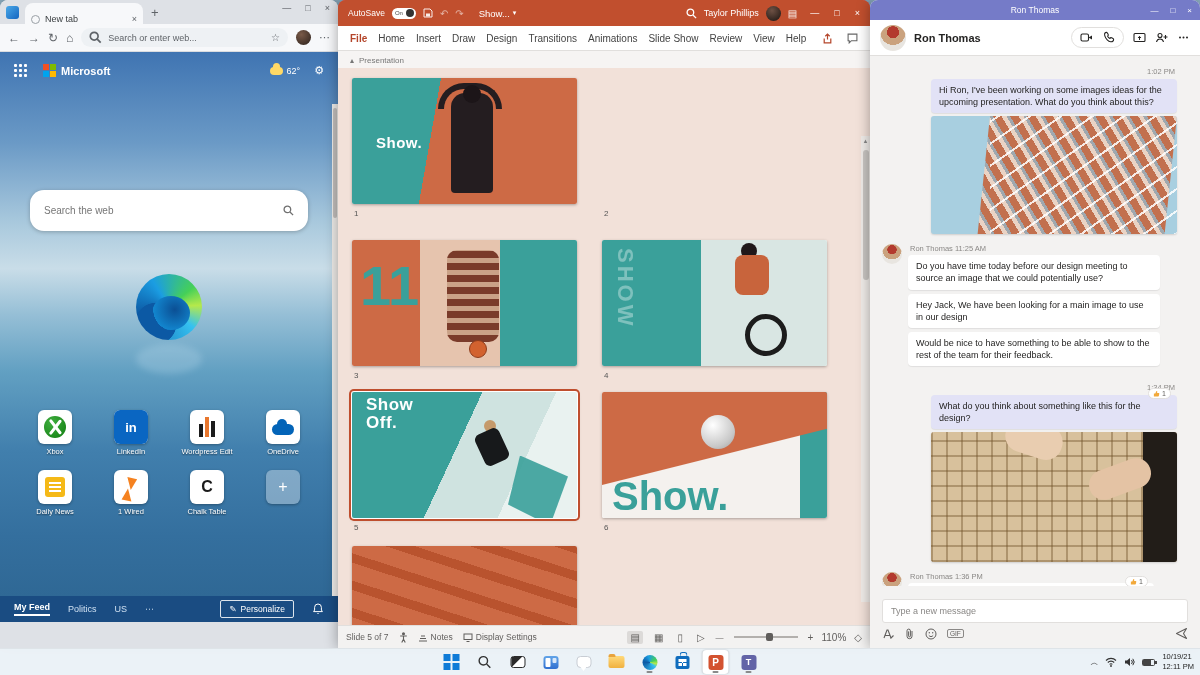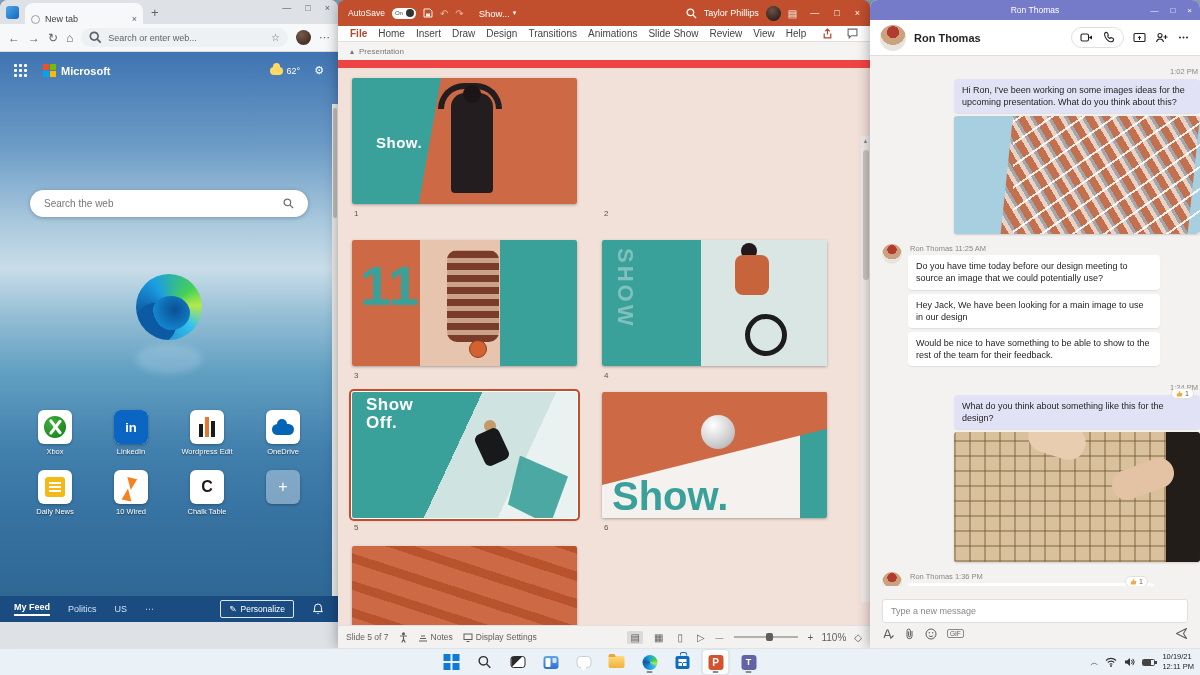--- a/index.html
+++ b/index.html
@@ -32,21 +32,21 @@
   .mslogo{display:flex;align-items:center;gap:5px;}
   .msquares{display:grid;grid-template-columns:6px 6px;grid-gap:1px;}
   .msquares i{width:6px;height:6px;}
   .ms1{background:#f25022}.ms2{background:#7fba00}.ms3{background:#00a4ef}.ms4{background:#ffb900}
   .msname{color:#fff;font-weight:bold;font-size:11px;}
   .e-right{margin-left:auto;display:flex;align-items:center;gap:14px;color:#fff;}
   .weather{display:flex;align-items:center;gap:4px;font-size:9px;color:#fff;}
   .cloudy{width:13px;height:8px;background:#ffd966;border-radius:6px;position:relative;}
   .cloudy:before{content:"";position:absolute;width:7px;height:7px;background:#ffd966;border-radius:50%;top:-4px;left:3px;}
   .gear{font-size:11px;color:#fff;}
-  .e-search{position:absolute;top:138px;left:30px;right:30px;height:27px;background:#fff;border-radius:14px;box-shadow:0 1px 4px rgba(0,0,0,.25);display:flex;align-items:center;padding:0 14px;}
+  .e-search{position:absolute;top:138px;left:30px;right:30px;height:41px;background:#fff;border-radius:14px;box-shadow:0 1px 4px rgba(0,0,0,.25);display:flex;align-items:center;padding:0 14px;}
   .e-search .ph{font-size:10px;color:#767676;flex:1;}
   .edgeball{position:absolute;left:50%;top:222px;width:66px;height:66px;margin-left:-33px;border-radius:50%;
     background:radial-gradient(circle at 30% 75%,#0c59a4 0 30%,transparent 31%),
                conic-gradient(from 130deg,#35c1f1,#0c59a4 35%,#1b9de2 55%,#45d058 78%,#b5e94b 88%,#35c1f1);}
   .edgeball:after{content:"";position:absolute;left:16px;top:22px;width:38px;height:34px;border-radius:50%;
     background:radial-gradient(circle at 60% 40%,#0b4f94,#1286cf 70%,transparent 71%);}
   .edgereflect{position:absolute;left:50%;top:292px;width:66px;height:30px;margin-left:-33px;border-radius:50%;opacity:.22;filter:blur(3px);background:#cfe8f6;}
   .e-short{position:absolute;left:50%;top:358px;transform:translateX(-50%);display:grid;grid-template-columns:repeat(4,66px);grid-column-gap:10px;grid-row-gap:14px;}
   .sc{display:flex;flex-direction:column;align-items:center;}
   .sc .tile{width:34px;height:34px;background:#fff;border-radius:6px;box-shadow:0 1px 3px rgba(0,0,0,.3);display:flex;align-items:center;justify-content:center;overflow:hidden;}
@@ -81,21 +81,21 @@
   .p-toggle{width:24px;height:11px;background:#fff;border-radius:6px;position:relative;display:flex;align-items:center;}
   .p-toggle .on{font-size:6px;color:#444;margin-left:3px;}
   .p-toggle i{position:absolute;right:1.5px;top:1.5px;width:8px;height:8px;border-radius:50%;background:#333;}
   .p-ic{opacity:.9;font-size:10px;}
   .p-ic.dim{opacity:.55;}
   .p-doc{font-size:9.5px;display:flex;align-items:center;gap:3px;margin-left:8px;}
   .p-spacer{flex:1;}
   .p-user{font-size:9px;}
   .p-avatar{width:15px;height:15px;border-radius:50%;background:radial-gradient(circle at 40% 30%,#6e5144,#191310);}
   .p-wc{display:flex;gap:15px;font-size:9px;margin-left:6px;}
-  .p-menubar{height:16px;background:#fff;border-bottom:1px solid #e1dfdd;display:flex;align-items:center;padding:0 12px;gap:11px;}
+  .p-menubar{height:25px;background:#fff;border-bottom:1px solid #e1dfdd;display:flex;align-items:center;padding:0 12px;gap:11px;}
   .p-menu{font-size:10px;color:#444;}
   .p-menu.file{color:#b4452a;font-weight:bold;}
   .p-mright{margin-left:auto;display:flex;gap:14px;align-items:center;}
   .p-section{height:18px;background:#f6f4f3;display:flex;align-items:center;padding:0 12px;gap:5px;font-size:8px;color:#777;}
   .p-canvas{position:absolute;top:68px;left:0;right:0;bottom:23px;background:#f2e1d9;overflow:hidden;}
   .thumb{position:absolute;width:225px;height:126px;background:#fff;border-radius:2px;box-shadow:0 1px 3px rgba(0,0,0,.3);overflow:hidden;}
   .thumb.sel{box-shadow:0 0 0 1px #fff,0 0 0 3px #bf4e2e,0 1px 4px rgba(0,0,0,.3);}
   .snum{position:absolute;font-size:8px;color:#555;}
   .showtxt{position:absolute;color:#fff;font-weight:bold;letter-spacing:.5px;}
   
@@ -138,21 +138,21 @@
   
   #teams{left:870px;width:330px;height:648px;background:#f3f2f1;}
   .t-title{height:20px;background:#757bc8;display:flex;align-items:center;justify-content:center;position:relative;color:#fff;font-size:8.5px;}
   .t-wc{position:absolute;right:8px;top:0;height:20px;display:flex;align-items:center;gap:12px;font-size:8px;}
   .t-header{height:36px;background:#fff;border-bottom:1px solid #e1dfdd;display:flex;align-items:center;padding:0 10px;gap:8px;}
   .t-avatar{width:26px;height:26px;border-radius:50%;background:radial-gradient(circle at 50% 28%,#b33a2e 0 26%,#caa27e 27% 55%,#e8e5e0 56%);}
   .t-name{font-size:11px;font-weight:bold;color:#252423;}
   .t-actions{margin-left:auto;display:flex;align-items:center;gap:9px;}
   .t-pill{display:flex;gap:9px;border:1px solid #e1dfdd;border-radius:13px;padding:3px 8px;background:#fff;}
   .ticon{width:13px;height:13px;}
-  .t-chat{position:absolute;top:56px;left:0;right:0;bottom:62px;overflow:hidden;padding:8px 0 0 12px;border-radius:17px;}
+  .t-chat{position:absolute;top:56px;left:0;right:0;bottom:62px;overflow:hidden;padding:8px 23px 0 12px;border-radius:17px;}
   .time{font-size:7.5px;color:#8a8886;margin:3px 2px;}
   .msg-self{display:flex;flex-direction:column;align-items:flex-end;}
   .bubble{background:#fff;border-radius:4px;padding:5px 8px;font-size:9px;color:#252423;line-height:1.35;box-shadow:0 1px 1px rgba(0,0,0,.08);}
   .bubble.self{background:#e2e2f6;width:246px;}
   .msg-other{display:flex;gap:6px;margin-top:10px;}
   .t-avatar-sm{width:20px;height:20px;border-radius:50%;flex:none;background:radial-gradient(circle at 50% 28%,#b33a2e 0 26%,#caa27e 27% 55%,#e8e5e0 56%);}
   .meta{font-size:7.5px;color:#8a8886;margin:0 0 2px 2px;}
   .ob{width:252px;margin-bottom:4px;}
   .reaction{position:absolute;top:-7px;right:6px;background:#fff;border:1px solid #e1dfdd;border-radius:8px;font-size:7px;color:#605e5c;padding:1px 4px;display:flex;gap:2px;align-items:center;}
   .relwrap{position:relative;}
@@ -308,21 +308,21 @@
         <div class="sc">
             <div class="tile">
               <div class="newsq"></div>
             </div>
             <span class="lbl">Daily News</span>
           </div>
         <div class="sc">
             <div class="tile">
               <div class="bolt"></div>
             </div>
-            <span class="lbl">10 Wired</span>
+            <span class="lbl">1 Wired</span>
           </div>
         <div class="sc">
             <div class="tile">
               <span class="cchar">C</span>
             </div>
             <span class="lbl">Chalk Table</span>
           </div>
         <div class="sc">
             <div class="tile plus">
               <span>+</span>

